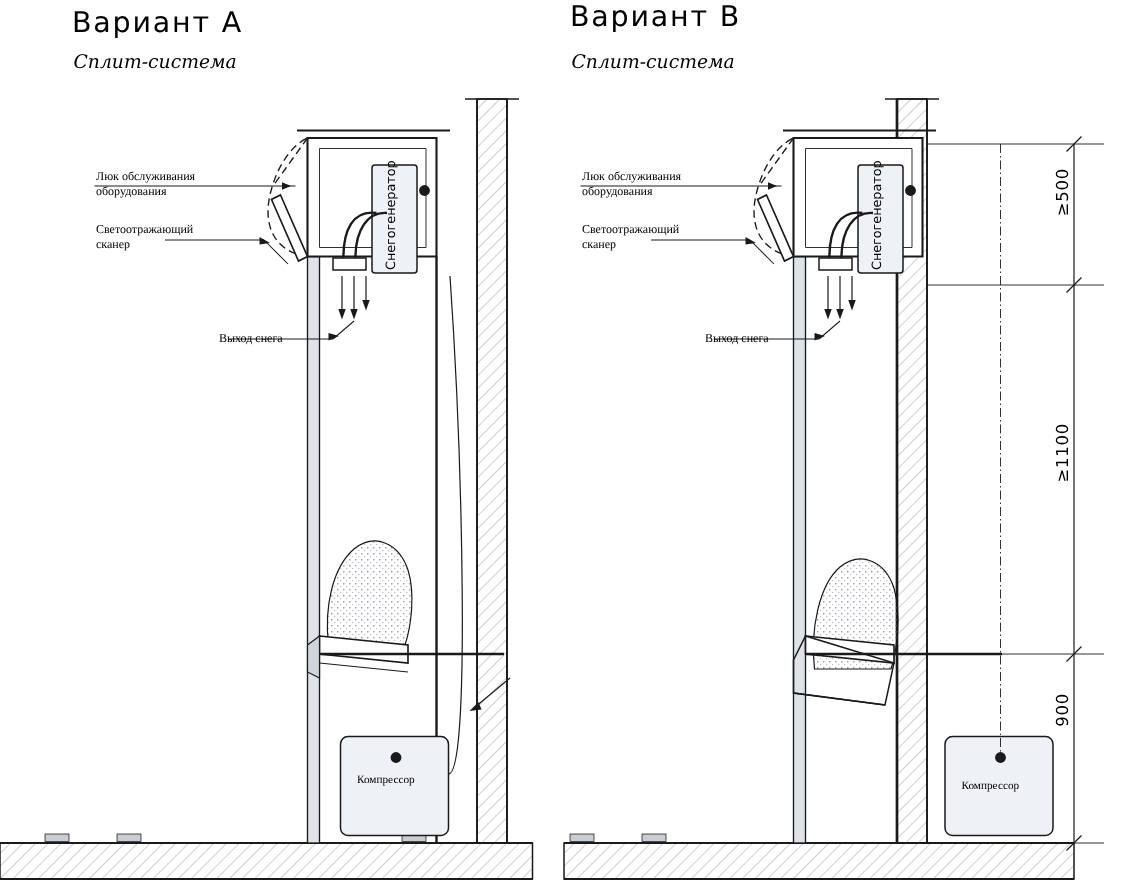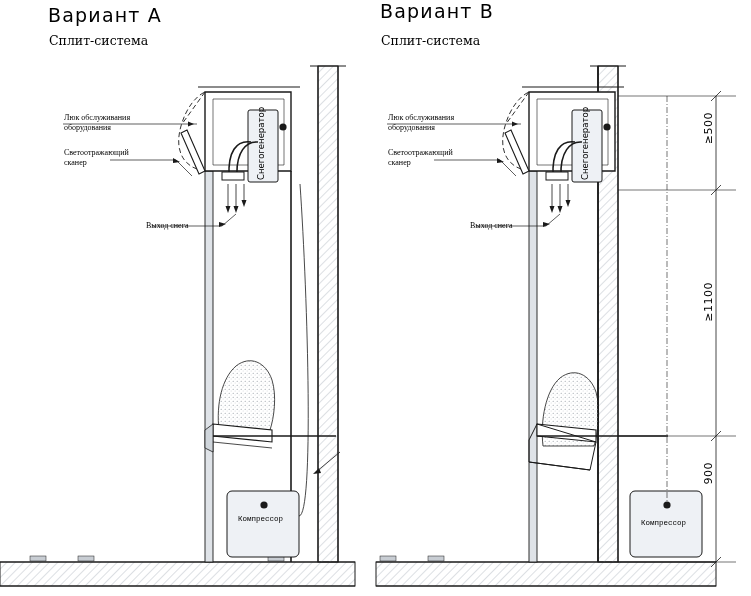--- a/index.html
+++ b/index.html
@@ -33,20 +33,21 @@
   .v-title {
     position: absolute;
     font-family: "DejaVu Sans", sans-serif;
     font-size: 19px;
     letter-spacing: 1.2px;
     font-weight: 400;
   }
   .v-subtitle {
     position: absolute;
     font-family: "DejaVu Serif", serif;
+    font-style: italic;
     font-size: 12.5px;
   }
   .lbl {
     position: absolute;
     font-family: Liberation Serif, serif;
     font-size: 8px;
     line-height: 10px;
     white-space: pre-line;
     color: #000;
   }
@@ -64,21 +65,21 @@
     font-family: "DejaVu Sans", sans-serif;
     font-size: 11px;
     writing-mode: vertical-rl;
     text-orientation: mixed;
     transform: rotate(180deg);
     white-space: nowrap;
     letter-spacing: 0.5px;
   }
   .box-lbl {
     position: absolute;
-    font-family: Liberation Mono, monospace;
+    font-family: Liberation Serif, serif;
     font-size: 7.5px;
     white-space: nowrap;
   }
   svg { position: absolute; top: 0; left: 0; overflow: visible; }
 </style>
 </head>
 <body>
 
 <div id="root">
 

